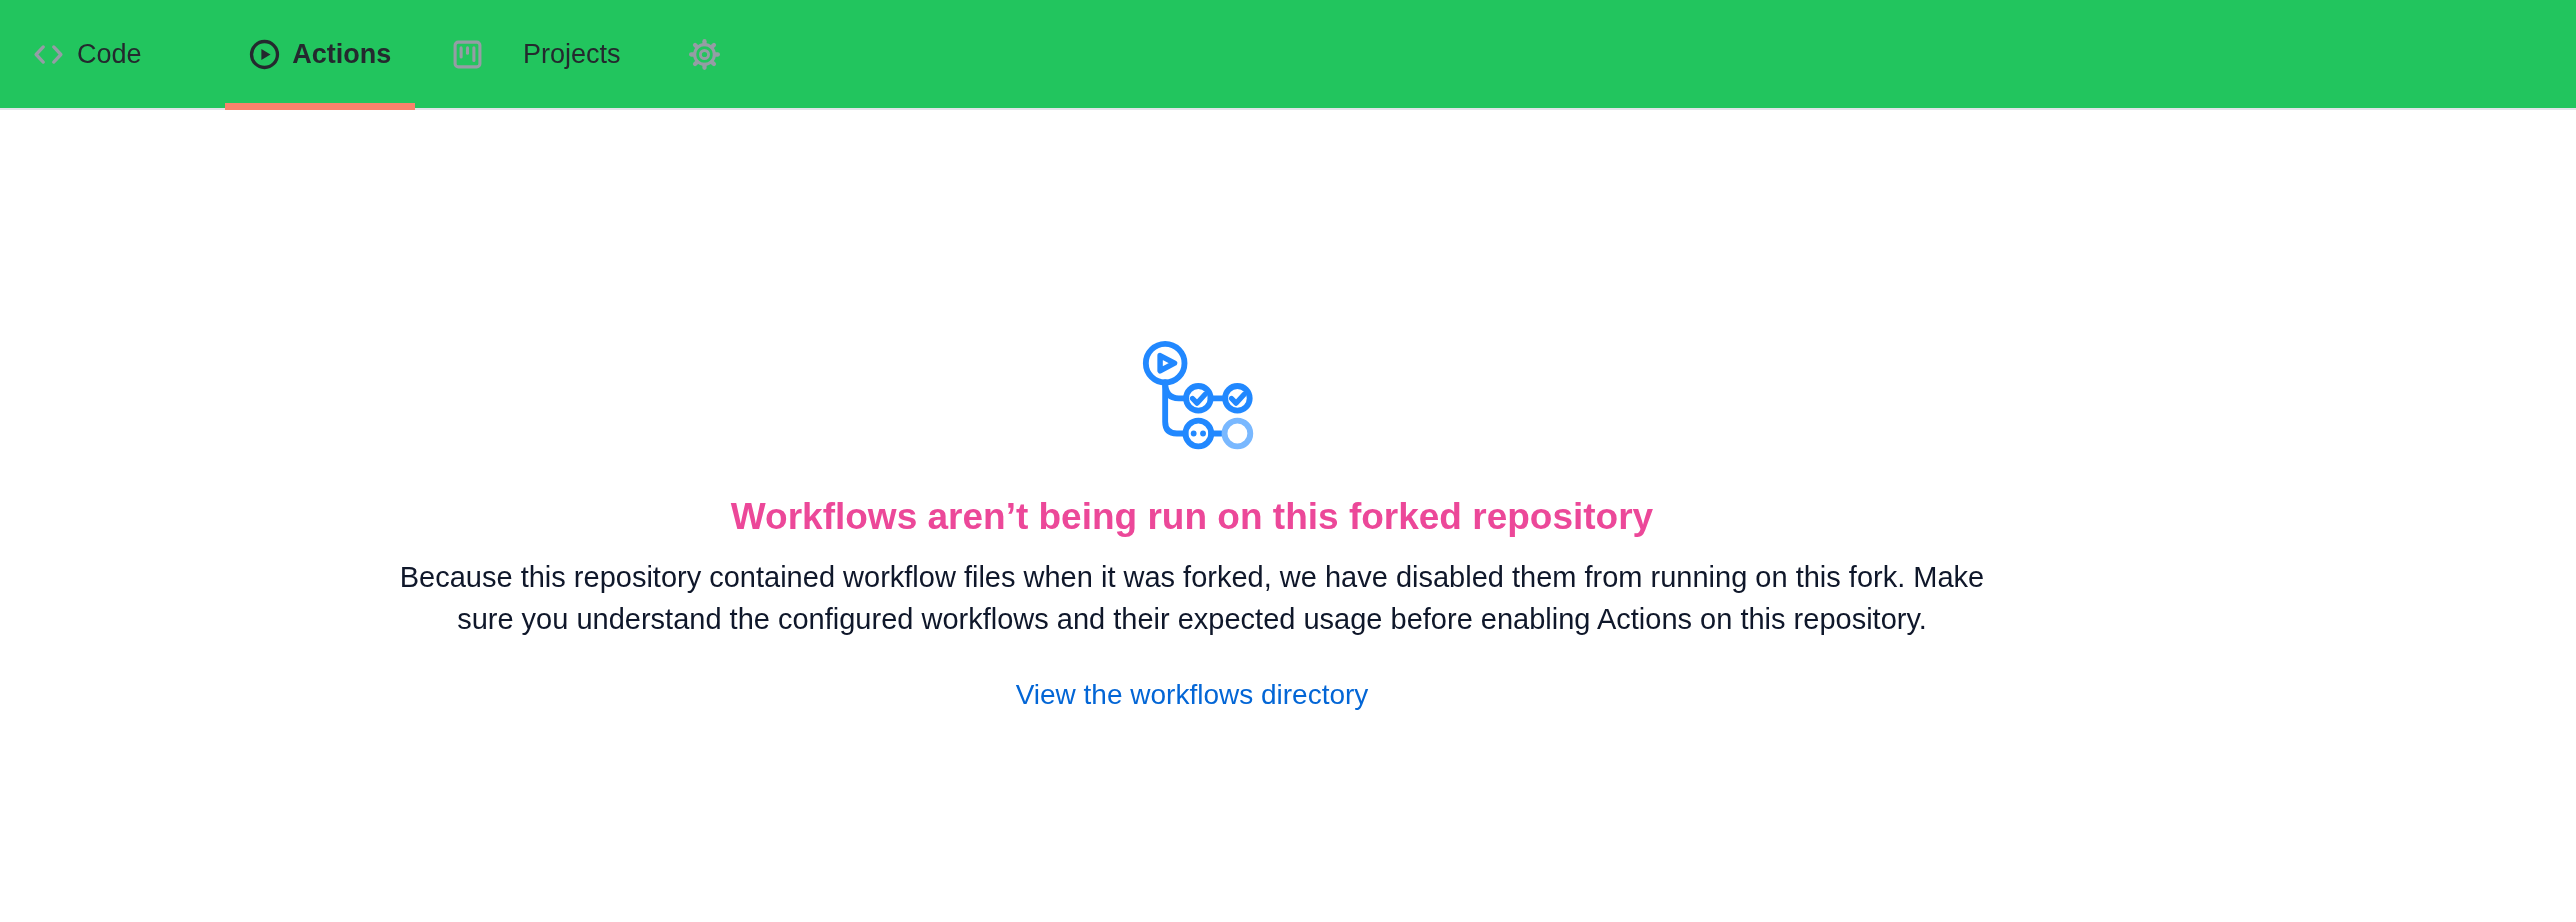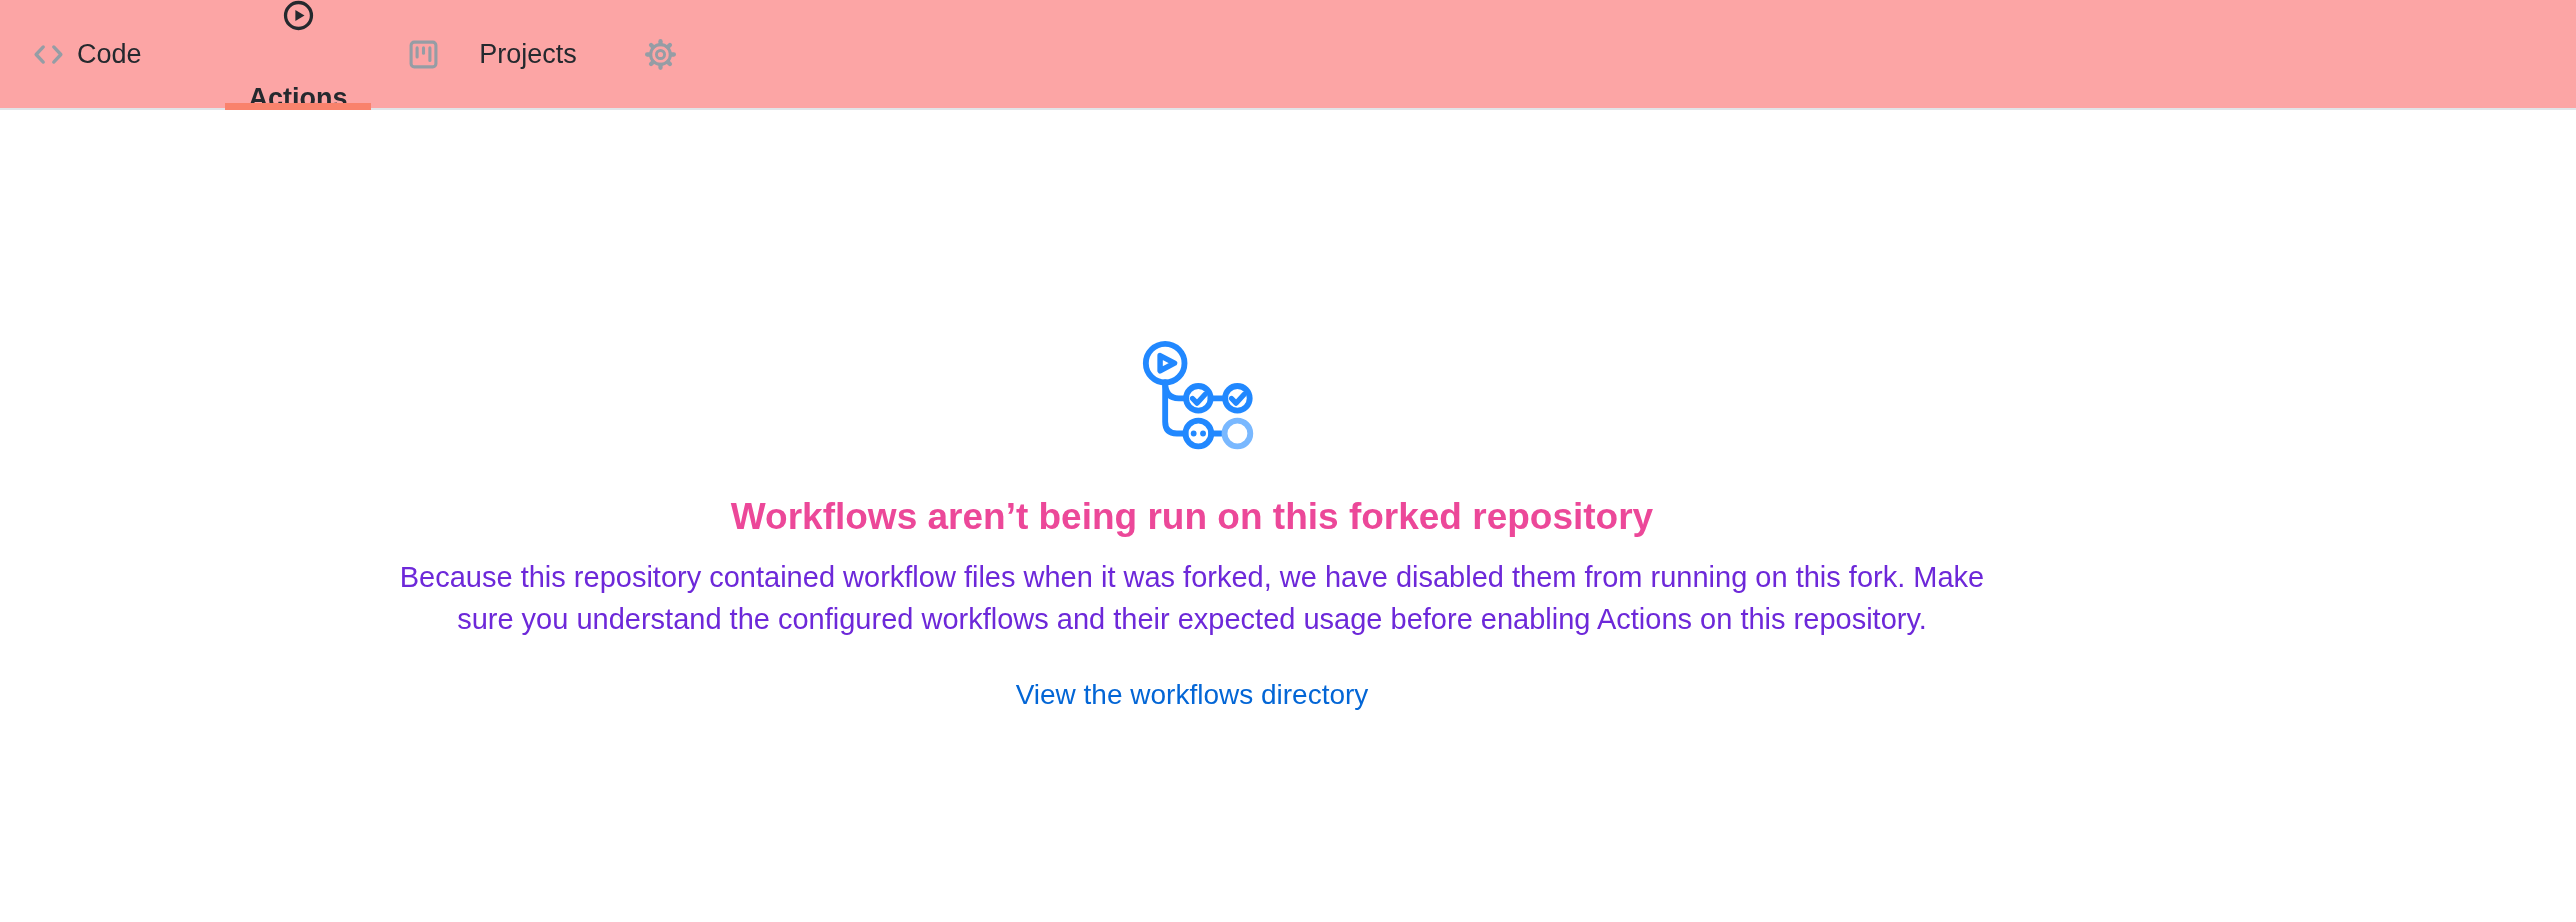--- a/index.html
+++ b/index.html
@@ -13,21 +13,21 @@
     width: 2576px;
     height: 923px;
     background: #ffffff;
     overflow: hidden;
     position: relative;
   }
 
   
   .repo-nav {
     height: 108px;
-    background: #fca5a5;
+    background: #22c55e;
     border-bottom: 2px solid #e1e4e8;
     display: flex;
     align-items: stretch;
     padding-left: 9.8px;
   }
   .tab {
     display: flex;
     align-items: center;
     gap: 12.7px;
     padding: 0 23.5px;
@@ -41,21 +41,21 @@
   }
   .tab .ticon { width: 31px; height: 31px; display: block; flex: none; }
   .tab.active { font-weight: 700; }
   .tab.active::after {
     content: "";
     position: absolute;
     left: 0; right: 0; bottom: -2px;
     height: 6.8px;
     background: #f9826c;
   }
-  .tab.tab-actions  { margin-left: 60px; flex-direction: column; }
+  .tab.tab-actions  { margin-left: 60px; }
   .tab.tab-projects { margin-left: 13.7px; gap: 40px; }
   .tab.tab-settings { margin-left: 21.5px; }
 
   
   .content {
     width: 2384px;
     text-align: center;
   }
   .workflow-illustration {
     display: inline-block;
@@ -68,21 +68,21 @@
     font-size: 37px;
     line-height: 51px;
     font-weight: 700;
     color: #ec4899;
   }
   .bs-desc {
     margin: 13.7px auto 0 auto;
     max-width: 1612px;
     font-size: 29px;
     line-height: 42px;
-    color: #6d28d9;
+    color: #0f172a;
   }
   .enable-btn {
     margin-top: 45px;
     display: inline-block;
     background: #2ea44f;
     color: #ffffff;
     font-family: "Liberation Sans", sans-serif;
     font-size: 28px;
     line-height: 33px;
     font-weight: 700;

